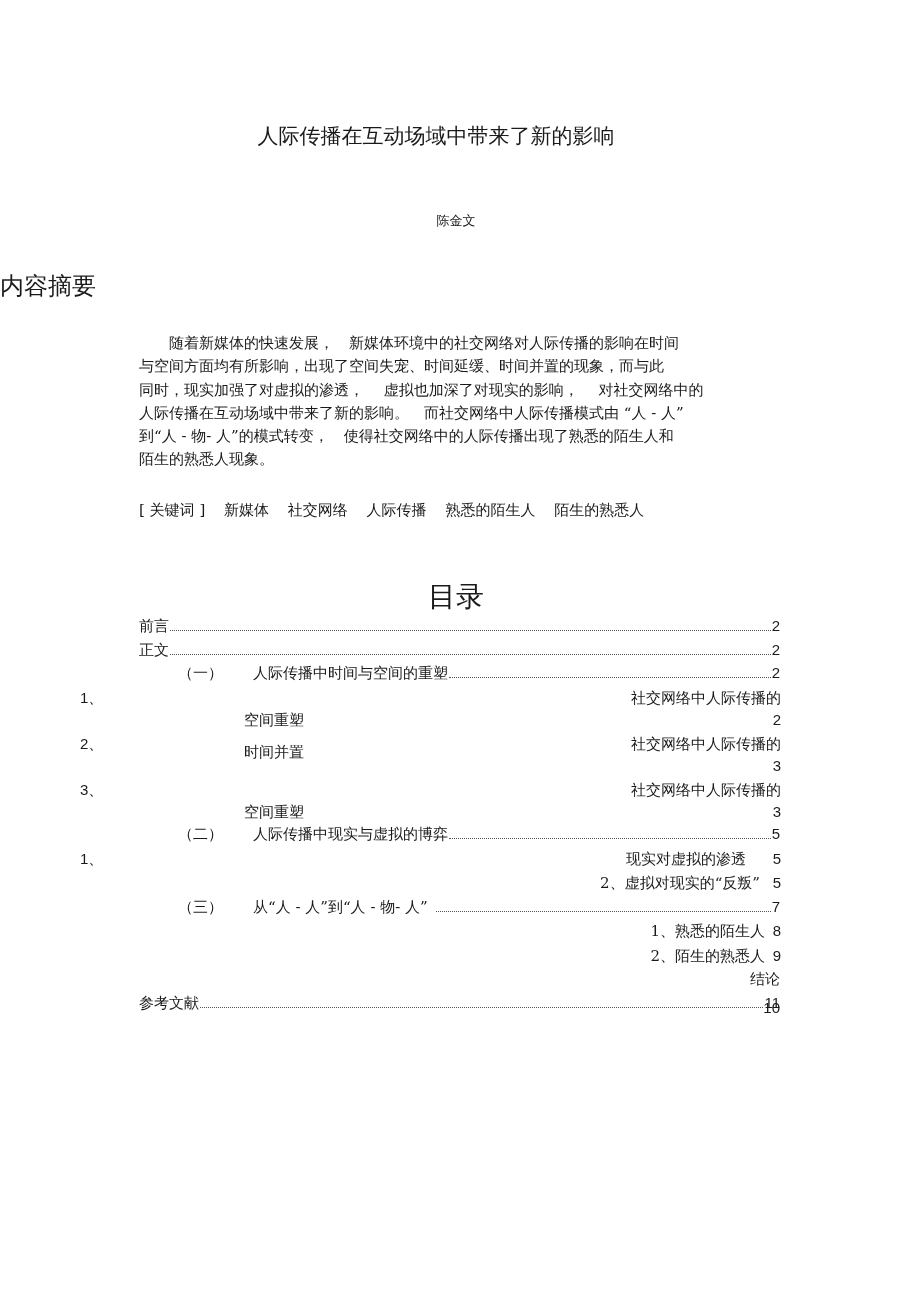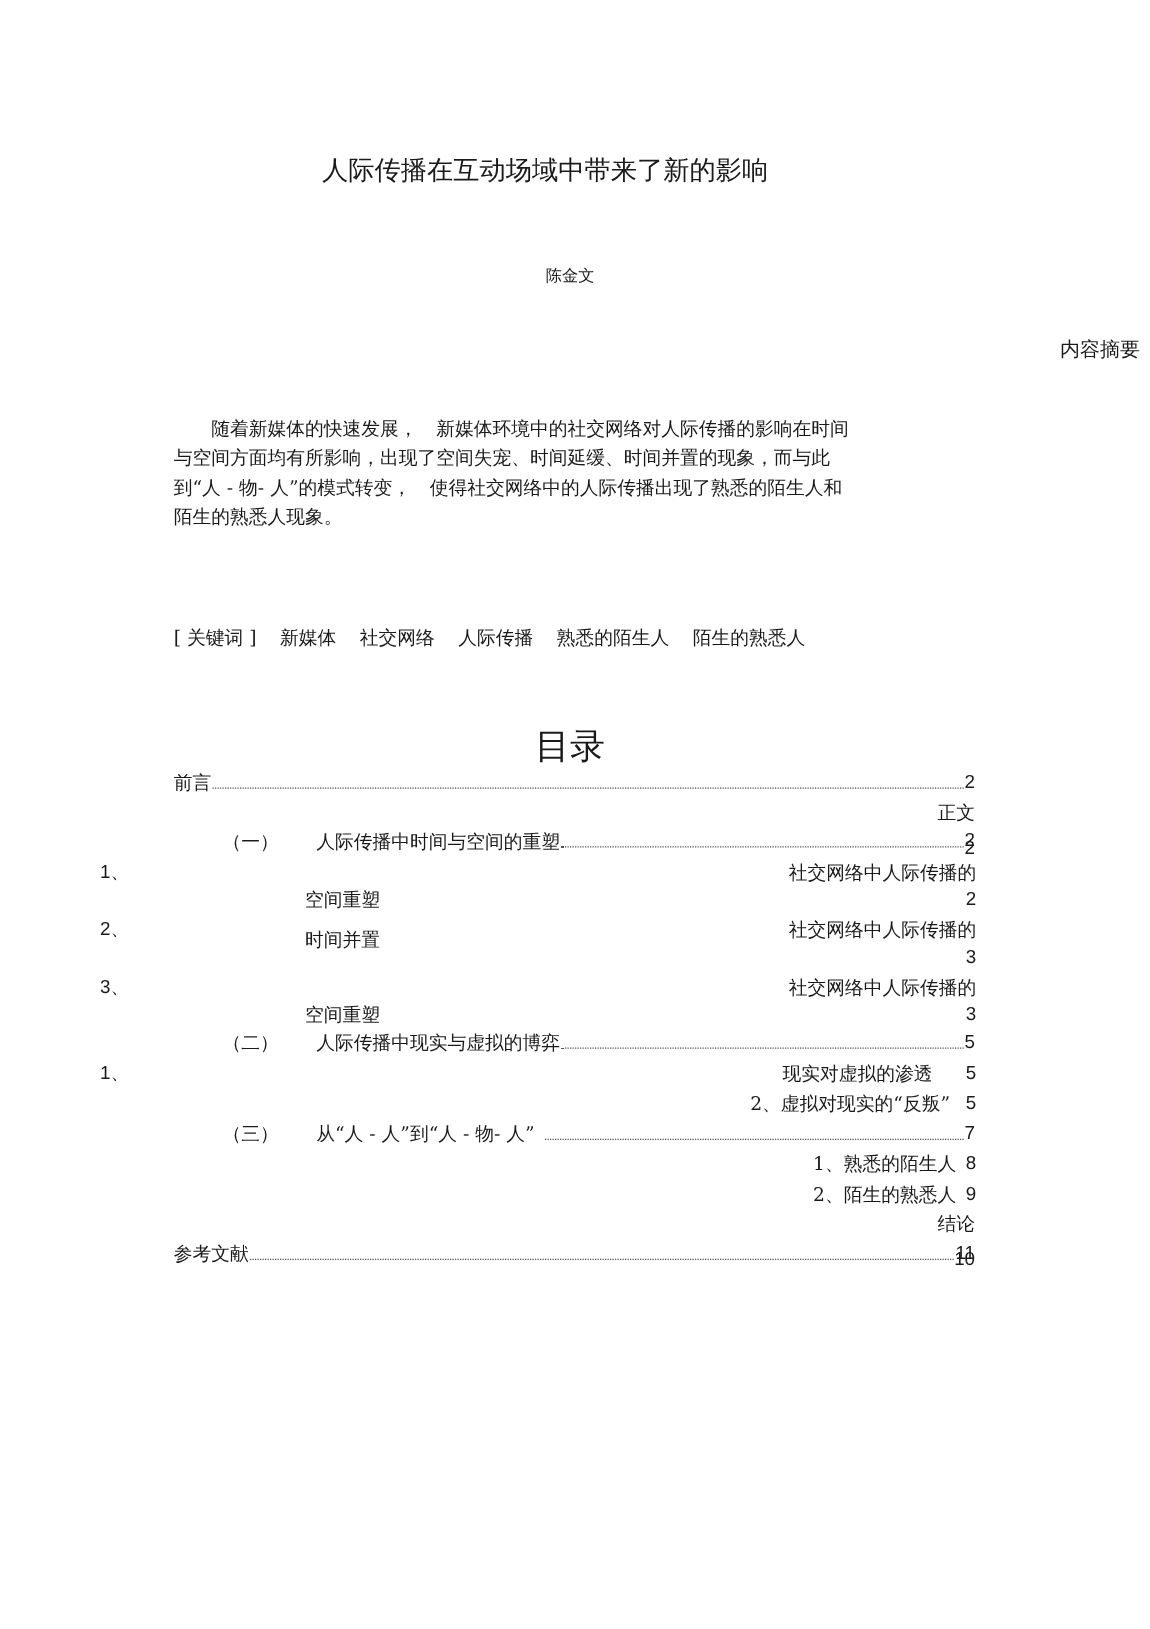--- a/index.html
+++ b/index.html
@@ -1,62 +1,64 @@
 <!DOCTYPE html>
 <html><head>
 <meta charset="utf-8">
 <style>
   html, body { margin:0; padding:0; background:#fff; }
   body { width:920px; height:1303px; position:relative; overflow:hidden;
          font-family:"DejaVu Serif","Liberation Serif",serif; color:#1a1a1a; }
   .abs { position:absolute; white-space:nowrap; }
   .title { left:0; width:872px; top:122px; text-align:center; font-size:21px; }
   .author { left:0; width:912px; top:212px; text-align:center; font-size:13px; }
-  .abs-head { left:0; width:912px; top:270px; text-align:right; font-size:16px; }
+  .abs-head { left:0; width:912px; top:270px; text-align:left; font-size:24px; }
   .abstract { left:139px; top:332px; width:640px; font-size:15px; line-height:23.3px; }
   .abstract .line { display:block; white-space:nowrap; }
   .keywords { left:139px; top:501px; font-size:15px; }
   .keywords span { margin-right:14px; }
   .toc-head { left:0; width:912px; top:578px; text-align:center; font-size:28px; }
   .toc-row { position:absolute; height:22px; font-size:15px; line-height:22px; display:flex; align-items:flex-end; }
   .dots { flex:1; border-bottom:1px dotted #555; margin:0 1px 6px 1px; height:0; }
   .num { font-family:"Liberation Sans",sans-serif; font-size:15px; }
   .r { position:absolute; font-size:15px; line-height:22px; white-space:nowrap; }
 </style>
 </head>
 <body>
 
 <div class="abs title">人际传播在互动场域中带来了新的影响</div>
 <div class="abs author">陈金文</div>
 <div class="abs abs-head">内容摘要</div>
 
 <div class="abs abstract">
   <span class="line">　　随着新媒体的快速发展，　新媒体环境中的社交网络对人际传播的影响在时间</span>
   <span class="line">与空间方面均有所影响，出现了空间失宠、时间延缓、时间并置的现象，而与此</span>
+  <span class="line">同时，现实加强了对虚拟的渗透，　 虚拟也加深了对现实的影响，　 对社交网络中的</span>
+  <span class="line">人际传播在互动场域中带来了新的影响。　而社交网络中人际传播模式由 “人 - 人”</span>
   <span class="line">到“人 - 物- 人”的模式转变，　使得社交网络中的人际传播出现了熟悉的陌生人和</span>
   <span class="line">陌生的熟悉人现象。</span>
 </div>
 
 <div class="abs keywords">
   <span>[ 关键词 ]</span>
   <span>新媒体</span>
   <span>社交网络</span>
   <span>人际传播</span>
   <span>熟悉的陌生人</span>
   <span>陌生的熟悉人</span>
 </div>
 
 <div class="abs toc-head">目录</div>
 
 <div class="toc-row" style="left:139px; width:641px; top:615px;">
   <span>前言</span>
   <span class="dots"></span>
   <span class="num">2</span>
 </div>
-<div class="toc-row" style="left:139px; width:641px; top:639px;flex-direction:column;">
+<div class="toc-row" style="left:139px; width:641px; top:639px;">
   <span>正文</span>
   <span class="dots"></span>
   <span class="num">2</span>
 </div>
 <div class="toc-row" style="left:178px; width:602px; top:662px;">
   <span style="margin-right:30px;">（一）</span>
   <span>人际传播中时间与空间的重塑</span>
   <span class="dots"></span>
   <span class="num">2</span>
 </div>

